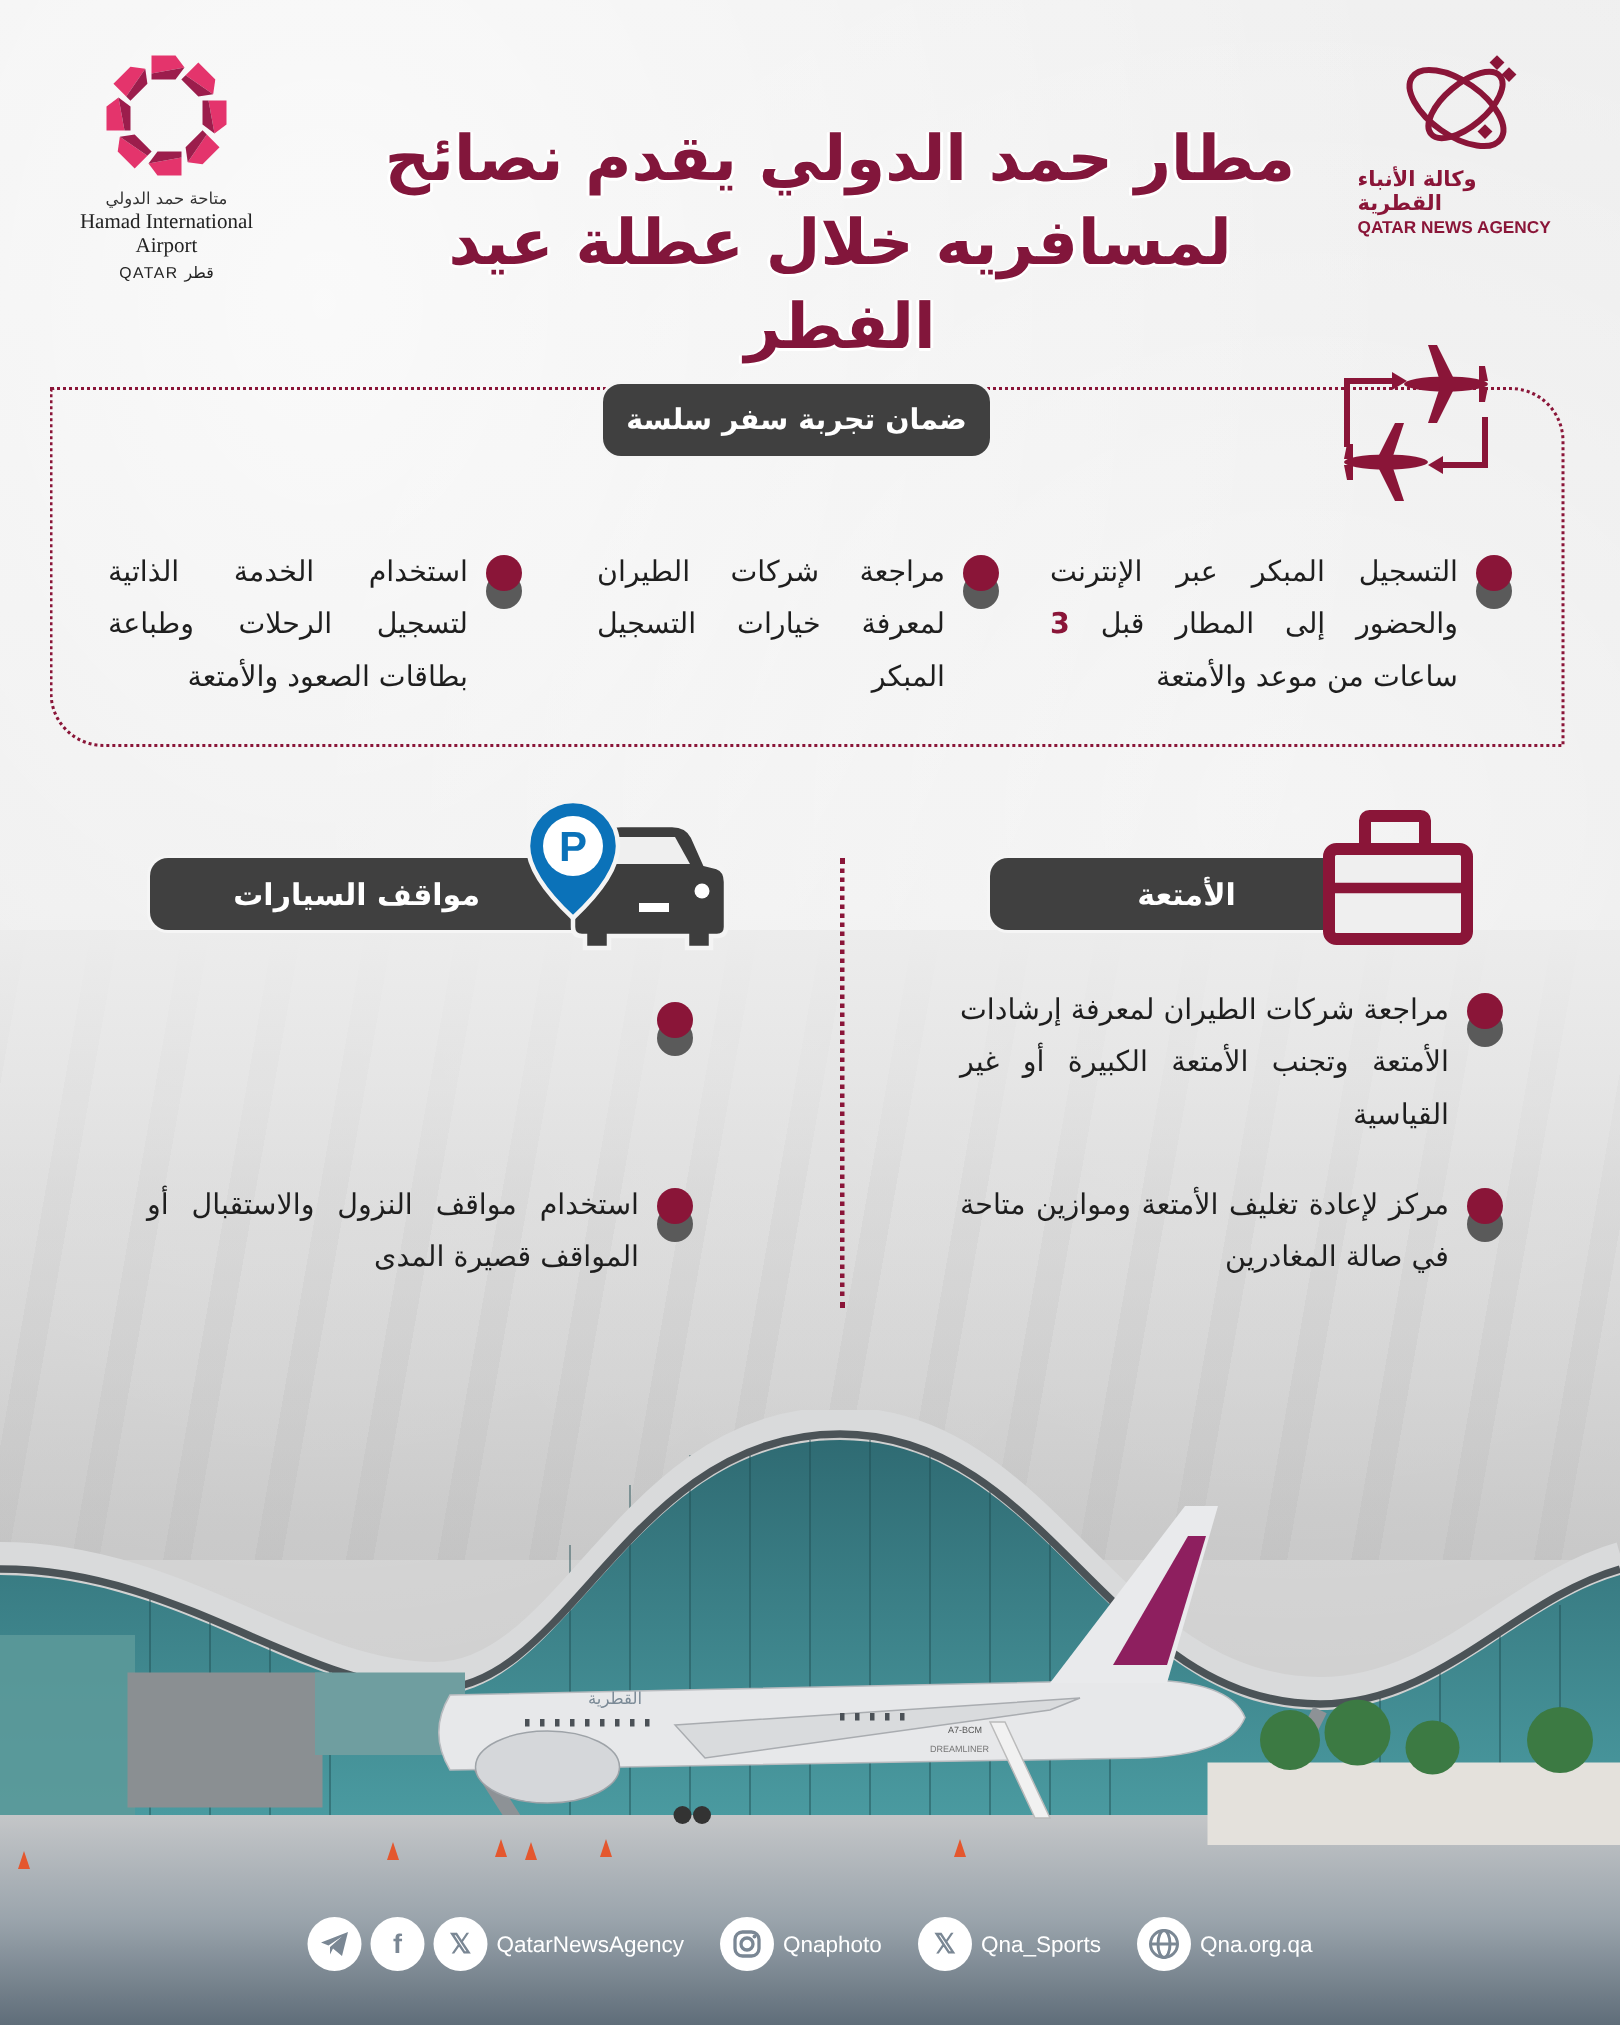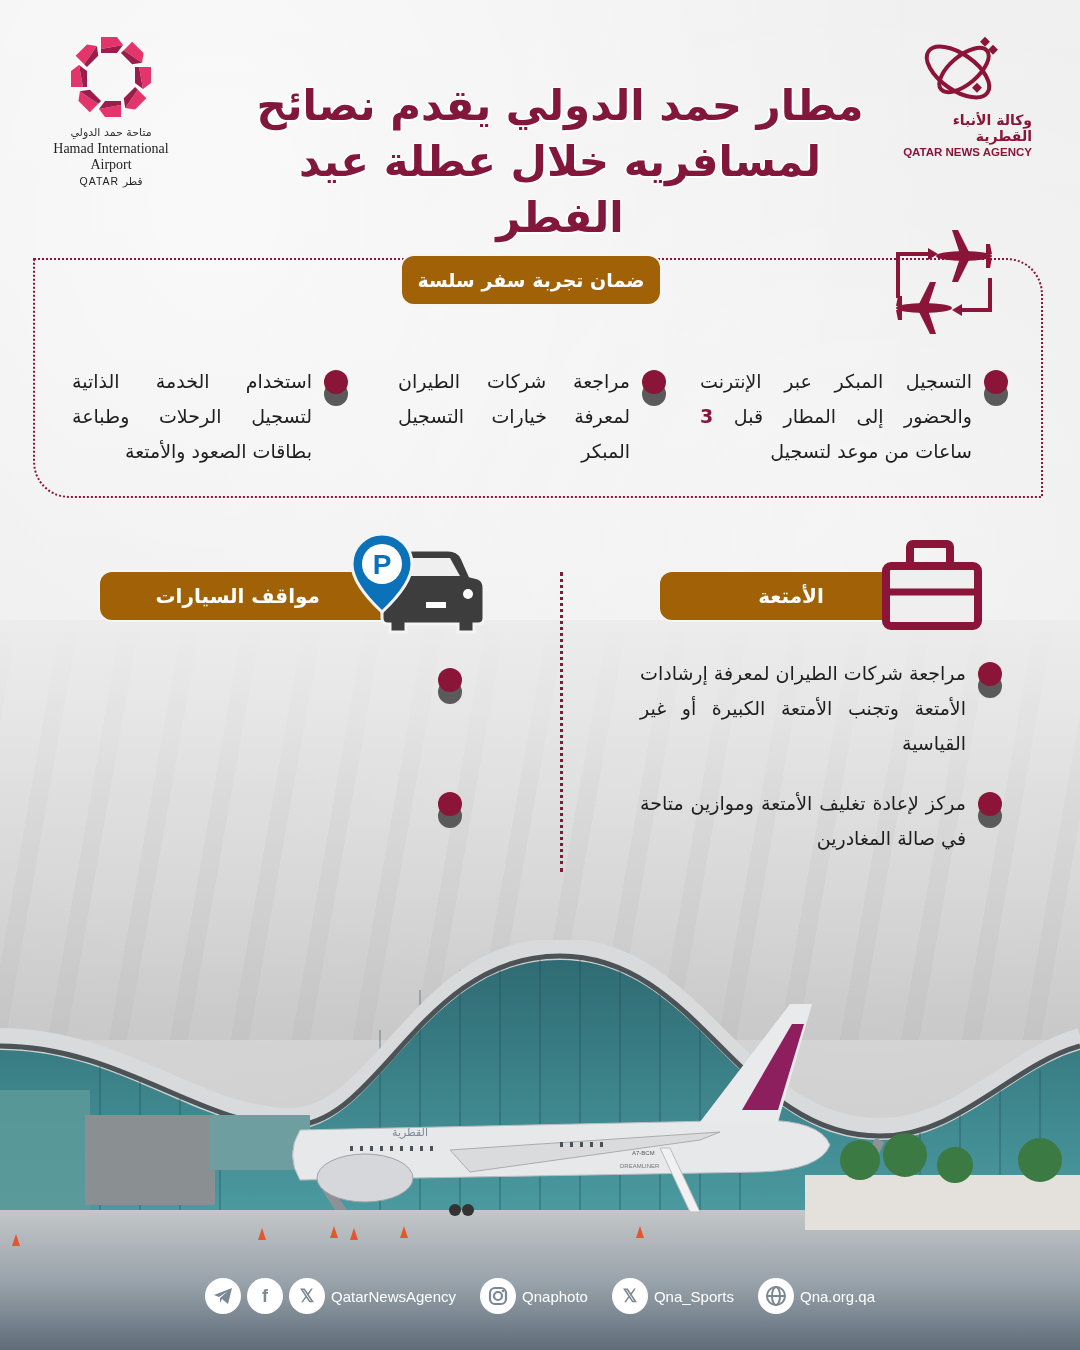--- a/index.html
+++ b/index.html
@@ -27,39 +27,39 @@
     opacity: 0.9;
   }
 
   
   .logo-hia { position: absolute; left: 36px; top: 36px; width: 150px; text-align: center; }
   .logo-hia svg { display: block; margin: 0 auto; }
   .logo-hia .ar { font-size: 11px; color: #333; margin-top: 8px; direction: rtl; }
   .logo-hia .en { font-family: Liberation Serif, serif; font-size: 14px; color: #222; margin-top: 2px; }
   .logo-hia .qa { font-family: "Liberation Sans", sans-serif; font-size: 10.5px; color: #222; margin-top: 2px; letter-spacing: 1px; text-align: center; }
 
-  .logo-qna { position: absolute; right: 48px; top: 32px; width: 140px; text-align: right; }
+  .logo-qna { position: absolute; right: 35px; top: 32px; width: 140px; text-align: left; }
   .logo-qna svg { display: block; margin: 0 auto; }
   .logo-qna .ar { font-size: 14px; color: #8a1538; font-weight: bold; direction: rtl; margin-top: 4px; }
   .logo-qna .en { font-family: "Liberation Sans", sans-serif; font-size: 11.5px; color: #8a1538; font-weight: bold; margin-top: 2px; }
 
   .main-title {
     position: absolute; left: 240px; width: 640px; top: 78px;
     direction: rtl; text-align: center;
     color: #82163b; font-weight: bold; font-size: 42px; line-height: 56px;
     text-shadow: 0 2px 0 #fff, 0 -1px 0 #fff, 2px 0 0 #fff, -2px 0 0 #fff;
   }
 
   
   .frame-top {
     position: absolute; left: 33px; top: 258px; width: 1010px; height: 240px;
     border: 2px dotted #8a1538; border-radius: 0 36px 0 36px;
   }
   .pill {
-    position: absolute; background: #a16207; color: #fff;
+    position: absolute; background: #404040; color: #fff;
     border-radius: 12px; font-weight: bold; direction: rtl;
     display: flex; align-items: center; justify-content: center;
     box-shadow: 0 0 0 2px #f5f5f5;
   }
   .pill.smooth { left: 402px; top: 256px; width: 258px; height: 48px; font-size: 19px; }
 
   .planes-icon { position: absolute; left: 892px; top: 228px; }
 
   .tip {
     position: absolute; direction: rtl; text-align: justify; text-align-last: right;
@@ -179,21 +179,21 @@
     <polygon points="22,2 28,2 26,12 22,12"></polygon>
   </g>
 </svg>
 
 <div class="tip t1">
   <span class="bullet">
       <span class="b1"></span>
       <span class="b2"></span>
     </span>
   <span>التسجيل المبكر عبر الإنترنت والحضور إلى المطار قبل</span>
-  <span class="num">3</span><span> ساعات من موعد لتسجيل</span>
+  <span class="num">3</span><span> ساعات من موعد والأمتعة</span>
 </div>
 <div class="tip t2">
   <span class="bullet">
       <span class="b1"></span>
       <span class="b2"></span>
     </span>
   <span>مراجعة شركات الطيران لمعرفة خيارات التسجيل المبكر</span>
 </div>
 <div class="tip t3">
   <span class="bullet">
@@ -250,20 +250,21 @@
   <span class="bullet">
       <span class="b1"></span>
       <span class="b2"></span>
     </span>
 </div>
 <div class="tip t7">
   <span class="bullet">
       <span class="b1"></span>
       <span class="b2"></span>
     </span>
+  <span>استخدام مواقف النزول والاستقبال أو المواقف قصيرة المدى</span>
 </div>
 
 <div class="photo">
   <svg width="1080" height="410" viewBox="0 0 1080 410">
     <defs>
       <linearGradient id="glass" x1="0" y1="0" x2="0" y2="1">
         <stop offset="0" stop-color="#2f6b73"></stop>
         <stop offset="1" stop-color="#4a9aa0"></stop>
       </linearGradient>
       <linearGradient id="tarmac" x1="0" y1="0" x2="0" y2="1">

